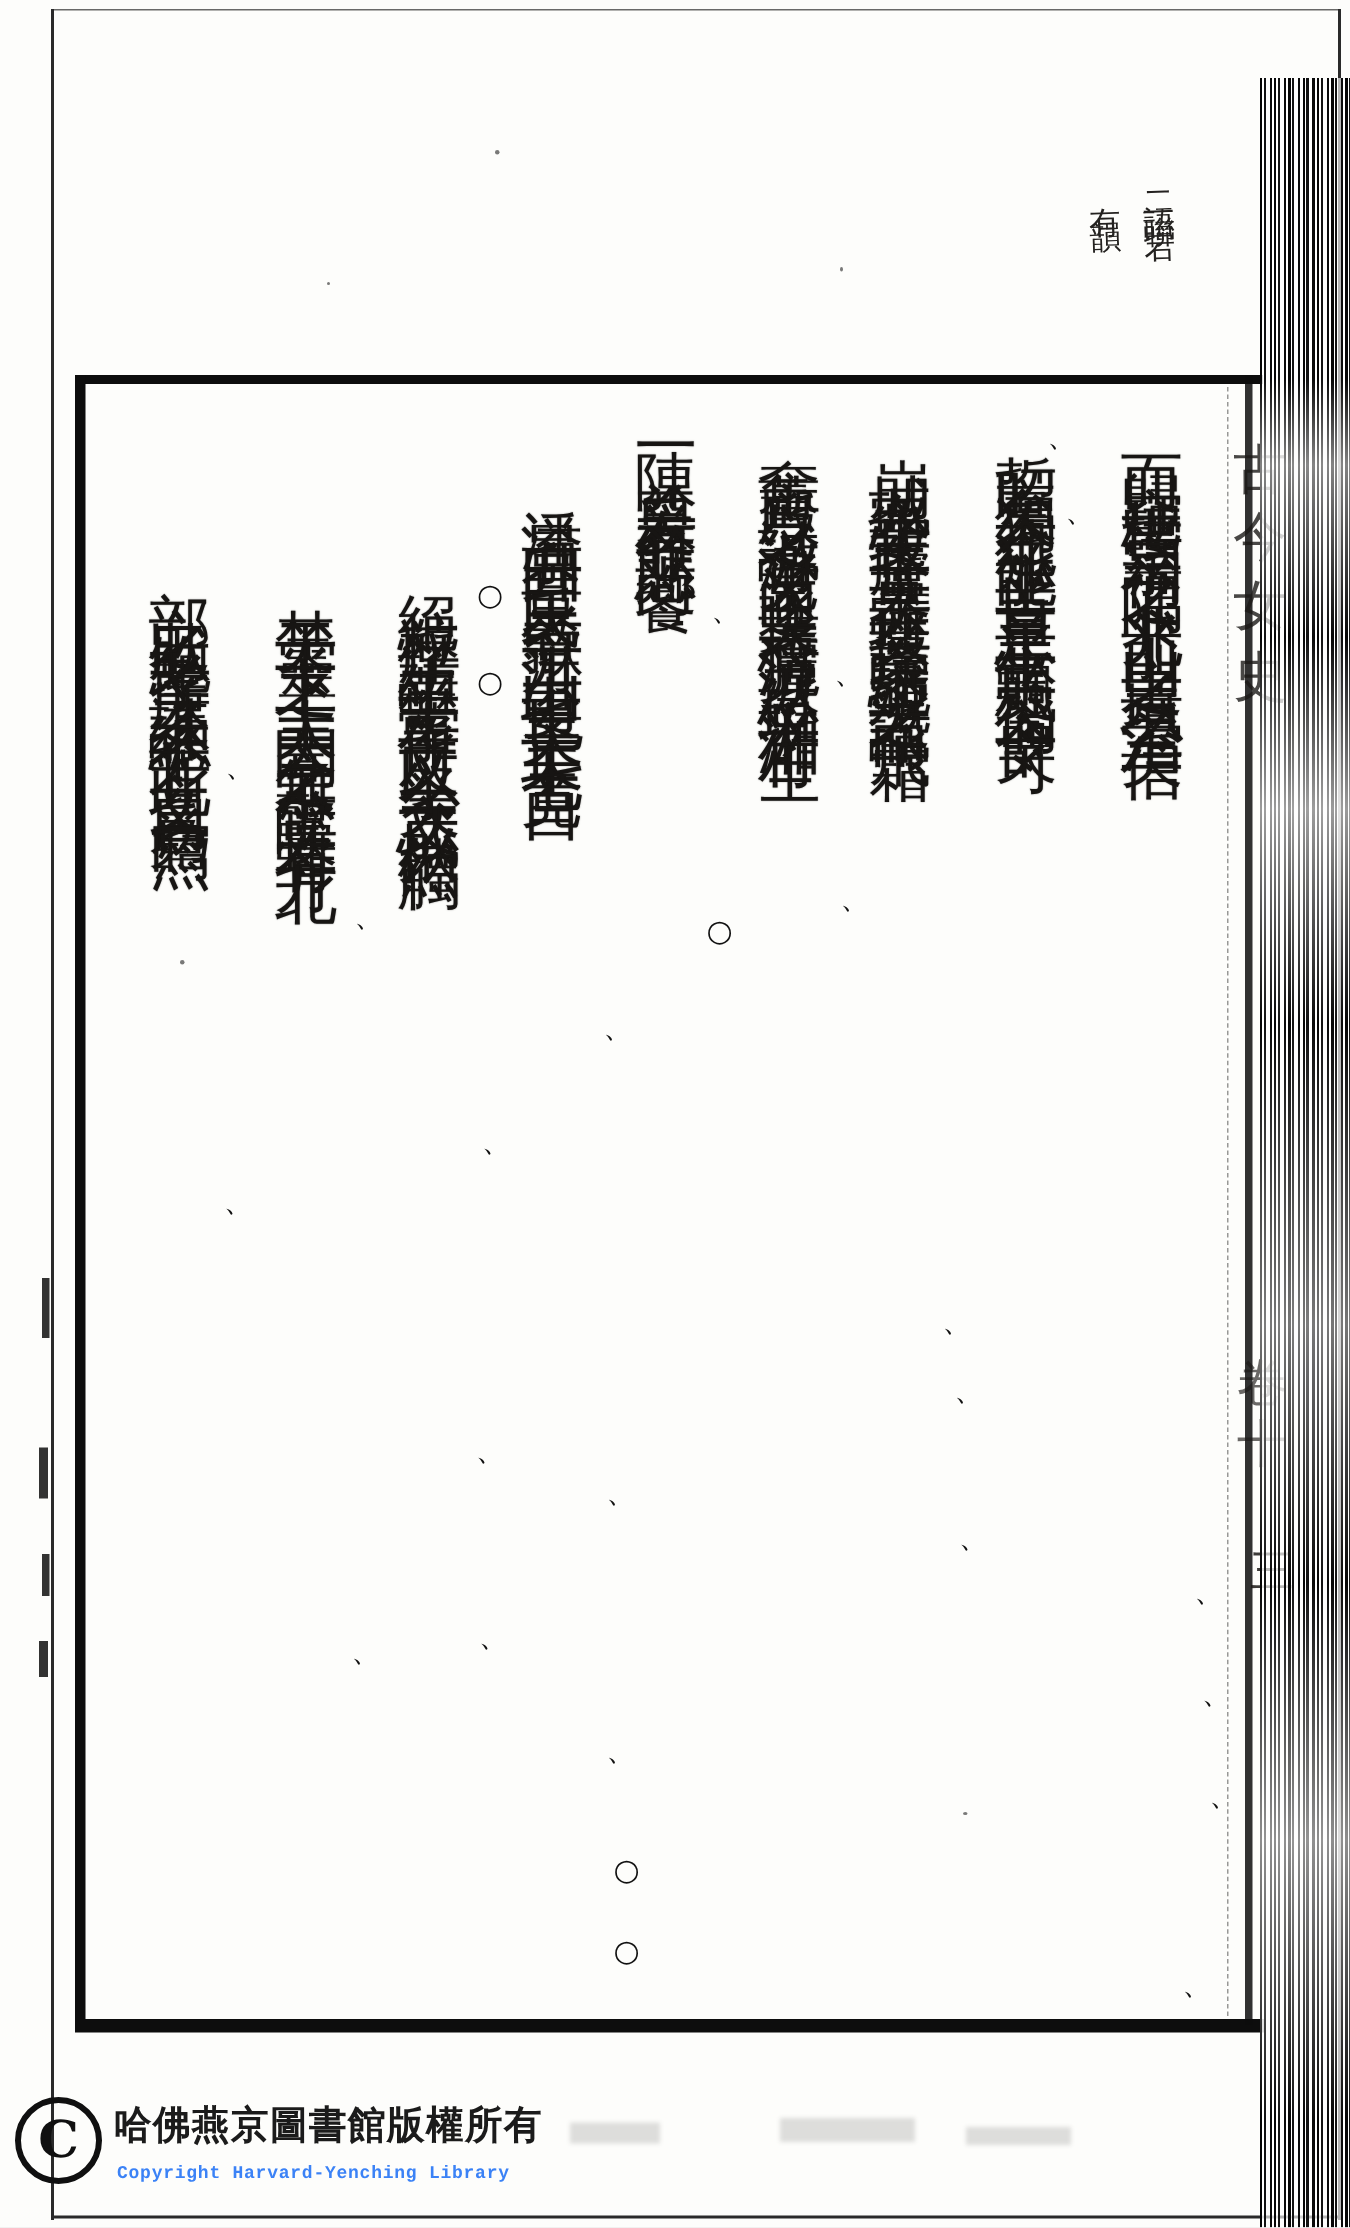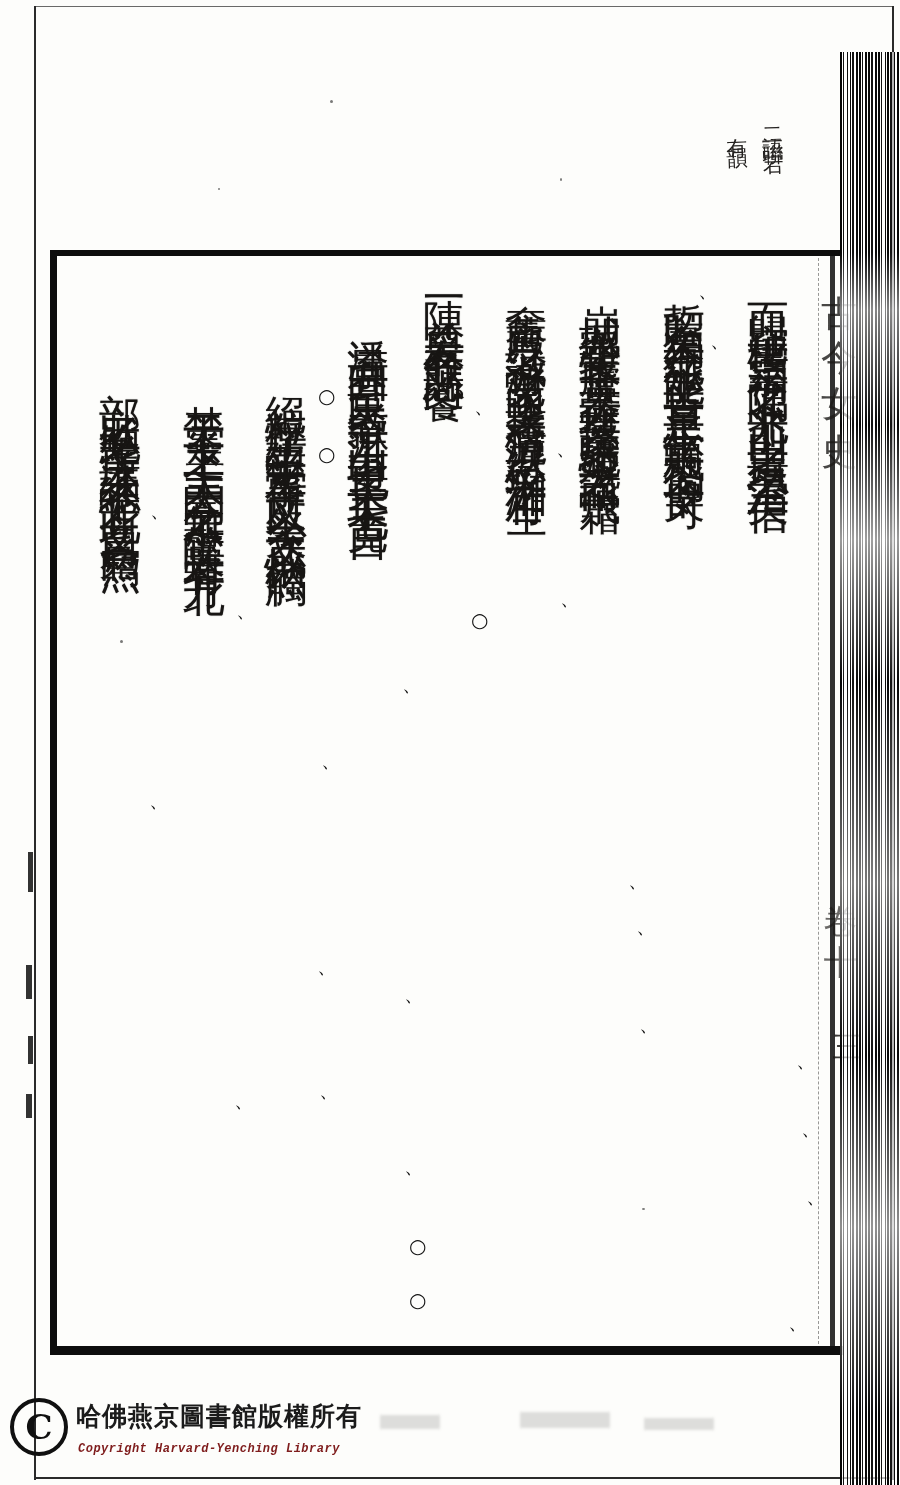--- a/index.html
+++ b/index.html
@@ -72,21 +72,21 @@
   .smudge{position:absolute;background:rgba(30,30,30,.14);filter:blur(1.5px);z-index:2;}
   
   #stamp{position:absolute;left:8px;top:1394px;z-index:7;}
   #stamp-circle{position:absolute;left:2px;top:4px;width:50px;height:50px;border:4px solid #101010;
                 border-radius:50%;display:flex;align-items:center;justify-content:center;}
   #stamp-c{font-family:"DejaVu Serif",serif;font-size:34px;font-weight:bold;color:#101010;line-height:1;}
   #stamp-cn{position:absolute;left:68px;top:6px;white-space:nowrap;font-size:25px;font-weight:600;
             letter-spacing:1px;color:#1b1b1b;transform:scaleY(1.04);}
   #stamp-en{position:absolute;left:70px;top:48px;white-space:nowrap;
             font-family:"Liberation Mono",monospace;font-size:12px;font-weight:bold;
-            letter-spacing:.5px;color:#7f1d1d;font-style:italic;}
+            letter-spacing:.5px;color:#3b82f6;}
 </style>
 </head>
 <body>
 
 <div id="page">
 
   <div class="oline" id="outer-left"></div>
   <div class="oline" id="outer-top"></div>
   <div class="oline" id="outer-right"></div>
   <div class="oline" id="outer-bottom"></div>

